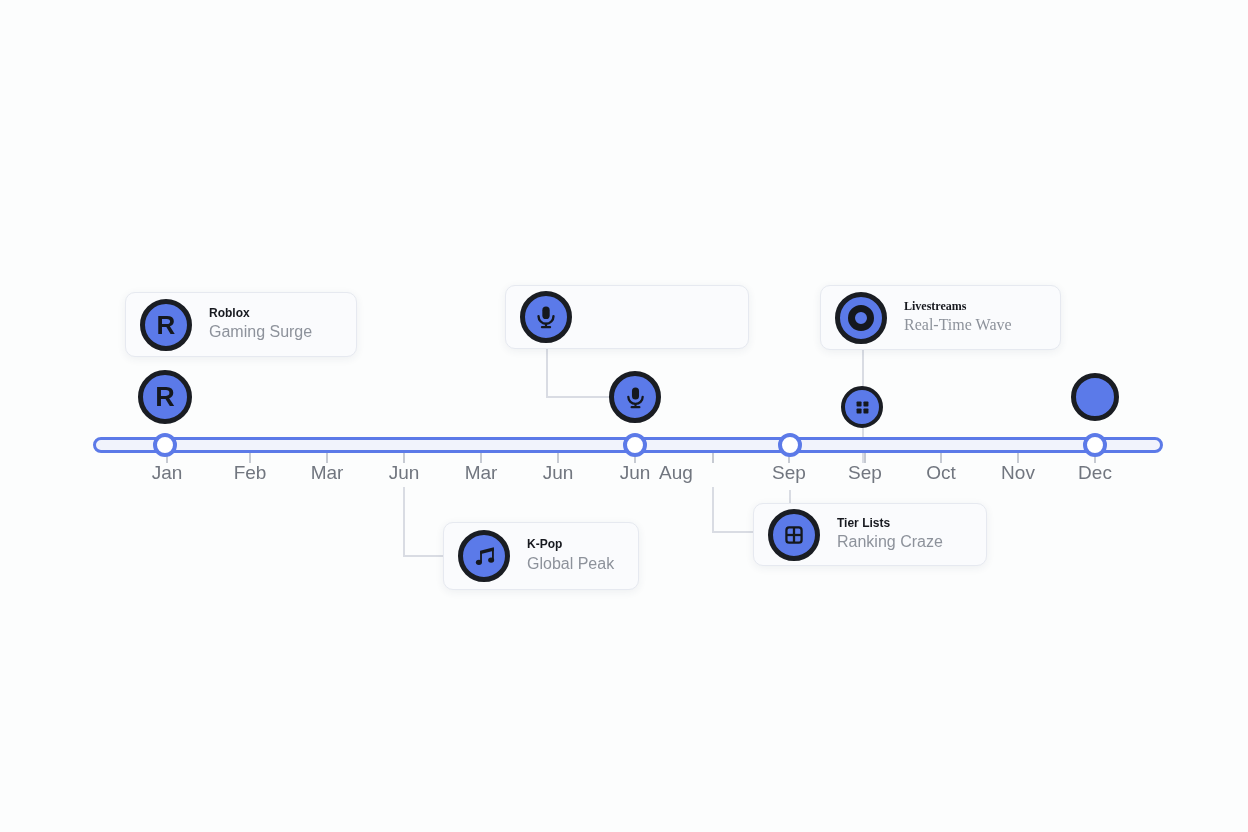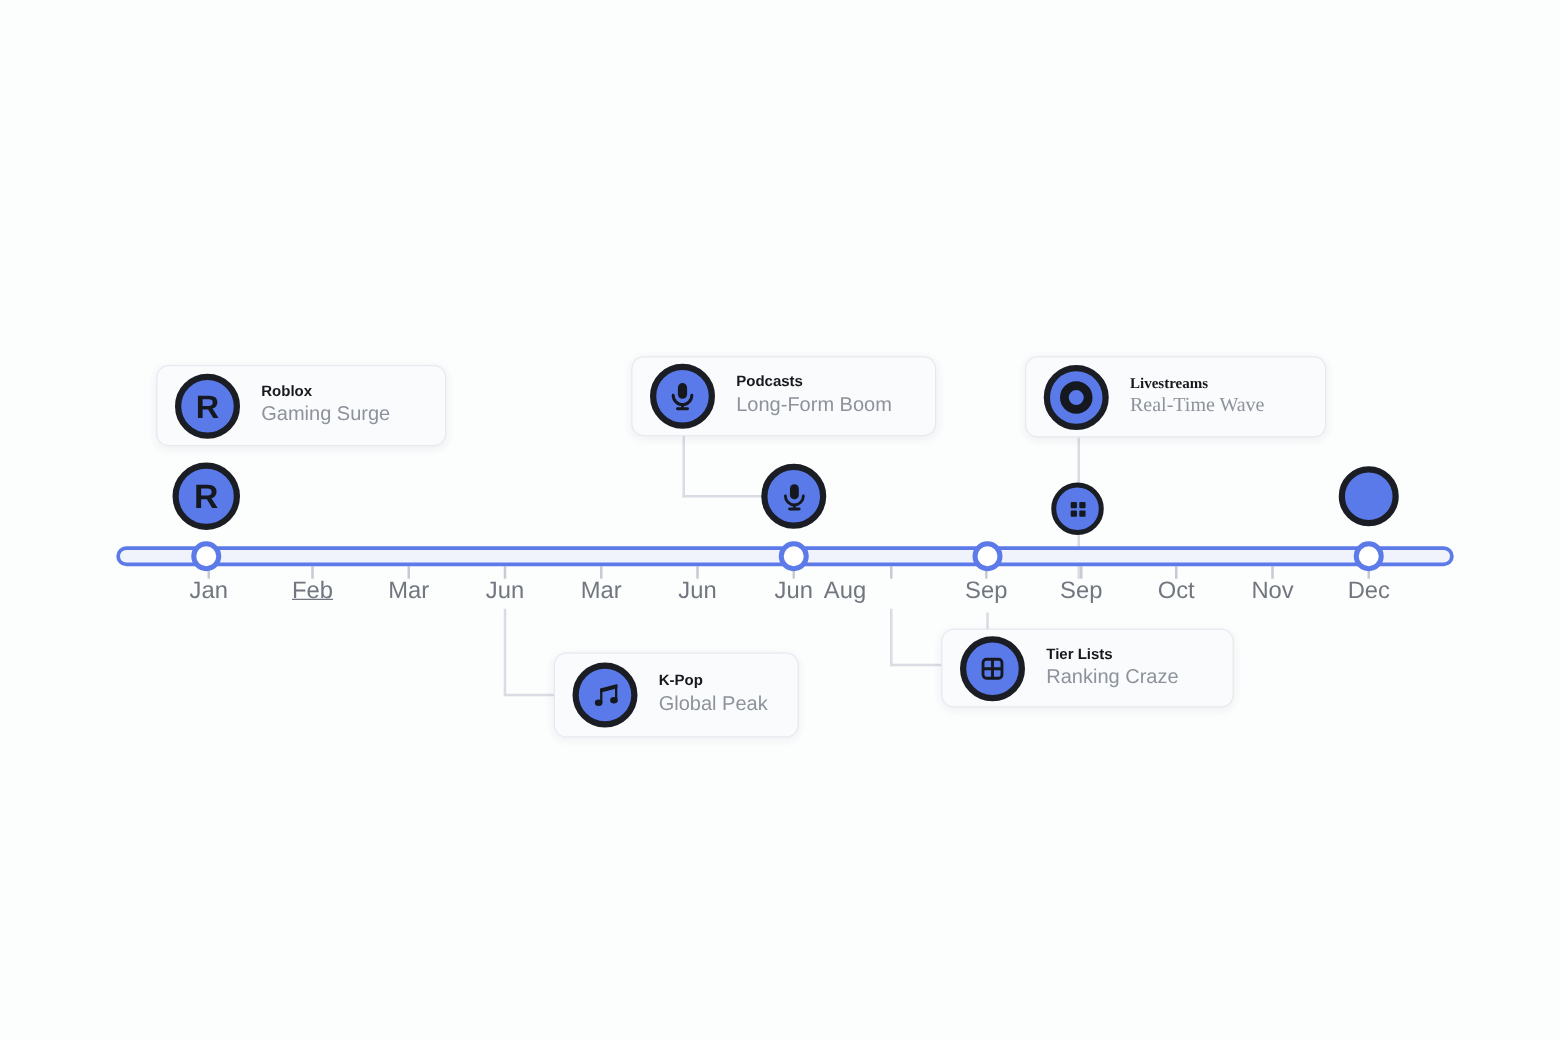--- a/index.html
+++ b/index.html
@@ -100,21 +100,21 @@
   <div class="tick" style="left:557px;"></div>
   <div class="tick" style="left:634px;"></div>
   <div class="tick" style="left:712px;"></div>
   <div class="tick" style="left:788px;"></div>
   <div class="tick" style="left:864px;"></div>
   <div class="tick" style="left:940px;"></div>
   <div class="tick" style="left:1017px;"></div>
   <div class="tick" style="left:1094px;"></div>
 
   <div class="month" style="left:167px;">Jan</div>
-  <div class="month" style="left:250px;text-decoration:underline;">Feb</div>
+  <div class="month" style="left:250px;">Feb</div>
   <div class="month" style="left:327px;">Mar</div>
   <div class="month" style="left:404px;">Jun</div>
   <div class="month" style="left:481px;">Mar</div>
   <div class="month" style="left:558px;">Jun</div>
   <div class="month" style="left:635px;">Jun</div>
   <div class="month" style="left:676px;">Aug</div>
   <div class="month" style="left:789px;">Sep</div>
   <div class="month" style="left:865px;">Sep</div>
   <div class="month" style="left:941px;">Oct</div>
   <div class="month" style="left:1018px;">Nov</div>
@@ -159,24 +159,20 @@
     <div class="card-icon">
       <span style="display:flex;">
         <svg width="26" height="26" viewBox="0 0 24 24">
           <rect x="8.6" y="2.3" width="6.8" height="11.6" rx="3.4" fill="#15181e"></rect>
           <path d="M5.1 11.3a6.9 6.9 0 0 0 13.8 0" fill="none" stroke="#15181e" stroke-width="2.2" stroke-linecap="round"></path>
           <rect x="11" y="17.4" width="2" height="3.2" fill="#15181e"></rect>
           <rect x="7.2" y="20.2" width="9.6" height="2.2" rx="1.1" fill="#15181e"></rect>
         </svg>
       </span>
     </div>
-    <div class="card-text">
-      <div class="card-title">Podcasts</div>
-      <div class="card-sub">Long-Form Boom</div>
-    </div>
   </div>
 
   <div class="card card-livestreams">
     <div class="card-icon">
       <span class="donut"></span>
     </div>
     <div class="card-text">
       <div class="card-title">Livestreams</div>
       <div class="card-sub">Real-Time Wave</div>
     </div>

